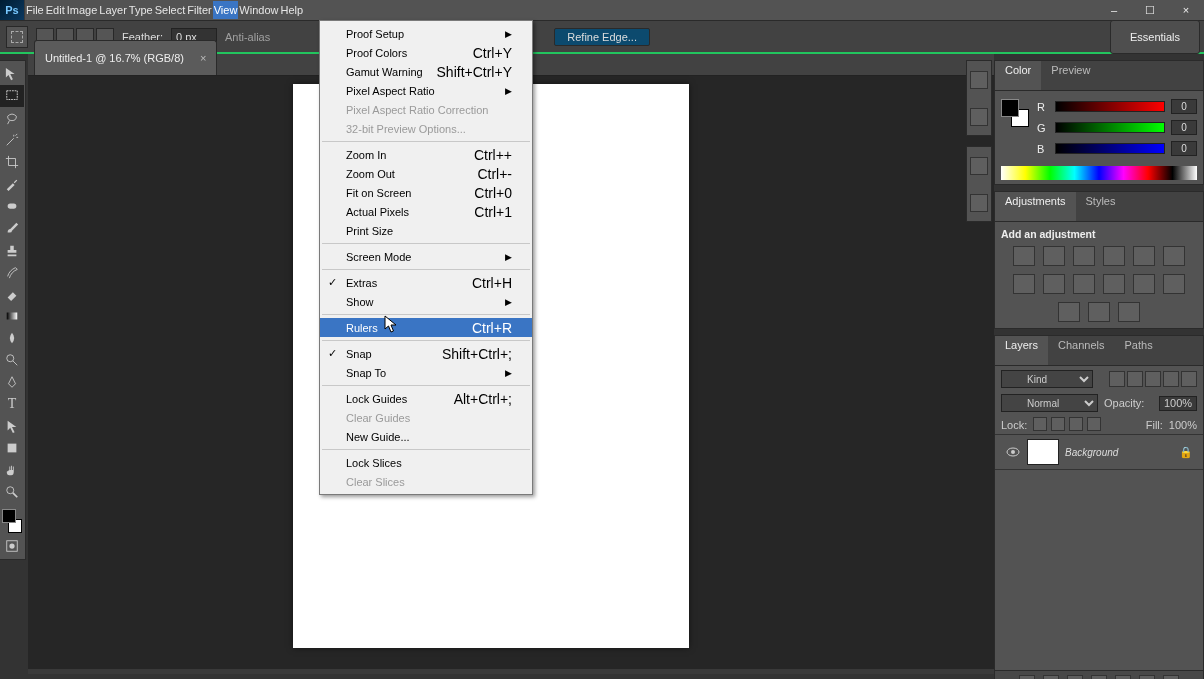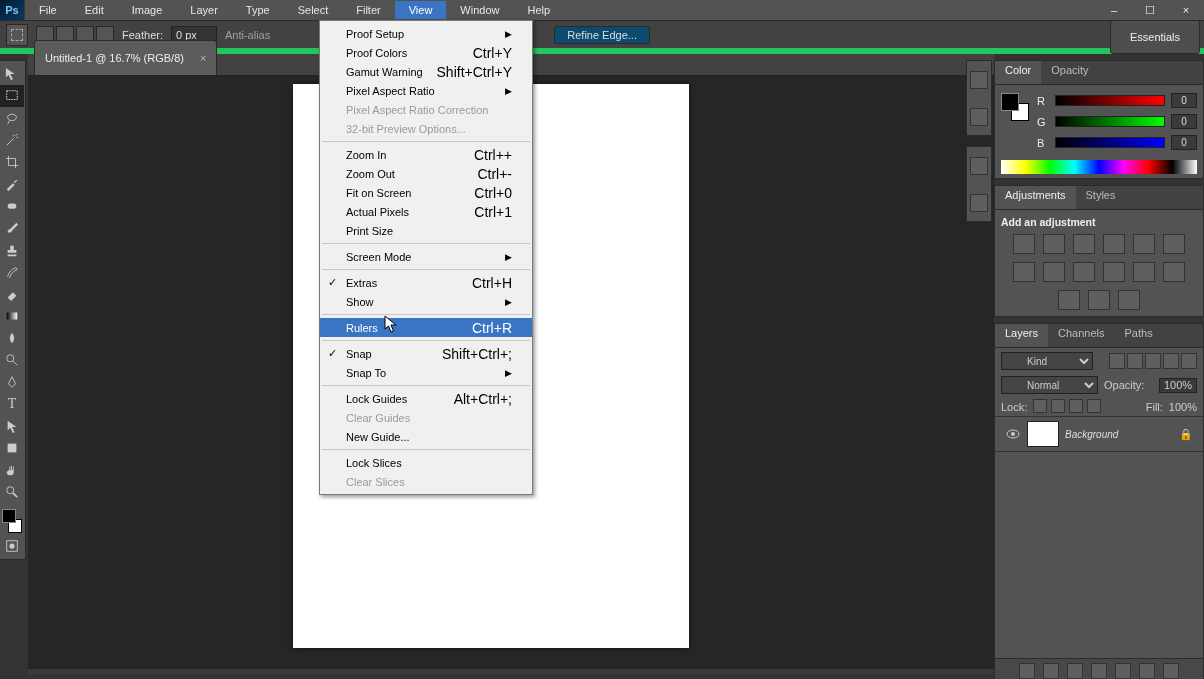--- a/index.html
+++ b/index.html
@@ -1,23 +1,23 @@
 <!DOCTYPE html>
 <html><head>
 <meta charset="utf-8">
 <style>
 * { margin:0; padding:0; box-sizing:border-box; font-family:"Tahoma","Segoe UI",Arial,sans-serif; font-size:11px; -webkit-user-select:none; user-select:none; }
 body { background:#333333; color:#ccc; width:1204px; height:679px; overflow:hidden; position:relative; }
 .menubar { height:20px; background:#535353; display:flex; align-items:center; padding-left:0; }
 .ps-logo { width:25px; height:20px; background:linear-gradient(135deg,#001d33,#0a3860); color:#78c8ff; font-weight:bold; font-size:11px; display:flex; align-items:center; justify-content:center; border-right:1px solid #3a3a3a;}
-.menubar-item { padding:3px 14px; color:#e6e6e6; cursor:pointer; }
+.menubar-item { padding:3px 1px; color:#e6e6e6; cursor:pointer; }
 .menubar-item.open { background:#3a75c4; color:#fff; }
 .win-controls { margin-left:auto; display:flex; }
 .win-btn { width:36px; height:20px; display:flex; align-items:center; justify-content:center; color:#eee; font-size:11px; }
-.optbar { height:34px; background:#424242; border-top:1px solid #2a2a2a; border-bottom:6px solid #22c55e; display:flex; align-items:center; padding:0 6px; gap:8px; }
+.optbar { height:34px; background:#424242; border-top:1px solid #2a2a2a; border-bottom:2px solid #22c55e; display:flex; align-items:center; padding:0 6px; gap:8px; }
 .opt-icongrp { display:flex; gap:2px; }
 .opt-iconbox { width:18px; height:18px; border:1px solid #282828; background:#555; }
 .opt-iconbox.inner { width:22px; height:22px; display:flex; align-items:center; justify-content:center; }
 .opt-label { color:#ddd; }
 .opt-input { width:46px; height:18px; background:#333; border:1px solid #222; color:#ddd; padding:0 4px; font-size:11px; }
 .opt-btn { background:#0c4a6e; border:1px solid #2a2a2a; color:#ddd; padding:2px 12px; border-radius:2px; }
 .workspace-tab { position:absolute; top:20px; right:4px; width:90px; height:34px; background:#4e4e4e; border:1px solid #2a2a2a; color:#eee; display:flex; align-items:center; justify-content:center; border-radius:3px; z-index:4;}
 .middle { position:absolute; top:54px; bottom:5px; left:0; right:0; }
 .toolbox { position:absolute; left:0; top:6px; width:26px; background:#535353; border:1px solid #2a2a2a; border-left:none; padding:2px 0; z-index:5;}
 .tool { width:24px; height:22px; display:flex; align-items:center; justify-content:center; color:#ccc; }
@@ -29,21 +29,21 @@
 .doc-tabstrip { position:absolute; left:28px; right:210px; top:0; height:22px; background:#424242; display:flex; align-items:flex-end; border-bottom:1px solid #222; padding-left:6px; }
 .doc-tab { background:#5b5b5b; color:#eee; padding:11px 10px; border:1px solid #2a2a2a; border-bottom:none; border-radius:3px 3px 0 0; display:flex; align-items:center; gap:16px;justify-content:center; }
 .doc-tab .x { color:#bbb; }
 .canvas-area { position:absolute; left:28px; top:22px; right:210px; bottom:0; background:#262626; }
 .canvas { position:absolute; left:265px; top:8px; width:396px; height:564px; background:#fff; box-shadow:0 0 6px rgba(0,0,0,.5); }
 .right-dock { position:absolute; right:0; top:6px; width:210px; bottom:0; }
 .collapsed-col { position:absolute; right:210px; top:6px; width:28px; z-index:5; }
 .collapsed-box { width:26px; height:76px; background:#535353; border:1px solid #2a2a2a; margin-bottom:10px; display:flex; flex-direction:column; align-items:center; justify-content:space-around; }
 .collapsed-box div { width:18px; height:18px; border:1px solid #333; background:#5f5f5f; }
 .panel { background:#535353; border:1px solid #2a2a2a; margin-bottom:6px; }
-.panel-tabs { height:24px; background:#424242; display:flex; border-bottom:1px solid #2a2a2a; }
+.panel-tabs { height:30px; background:#424242; display:flex; border-bottom:1px solid #2a2a2a; }
 .panel-tab { padding:3px 10px; color:#bbb; cursor:pointer; }
 .panel-tab.active { background:#535353; color:#eee; }
 .color-body { padding:8px 6px 4px 6px; }
 .color-row { display:flex; align-items:center; gap:6px; margin-bottom:6px; }
 .color-row .ch { width:12px; color:#eee; }
 .color-slider { flex:1; height:11px; border:1px solid #222; }
 .slider-r { background:linear-gradient(to right,#000,#f00); }
 .slider-g { background:linear-gradient(to right,#000,#0f0); }
 .slider-b { background:linear-gradient(to right,#000,#00f); }
 .color-val { width:26px; height:15px; background:#3a3a3a; border:1px solid #222; color:#ddd; text-align:center; font-size:10px; line-height:13px;}
@@ -276,21 +276,21 @@
         <div></div>
         <div></div>
       </div>
   </div>
 
   <div class="right-dock">
 
     <div class="panel">
       <div class="panel-tabs">
         <div class="panel-tab active">Color</div>
-        <div class="panel-tab">Opacity</div>
+        <div class="panel-tab">Preview</div>
       </div>
       <div class="color-body">
         <div style="display:flex; gap:8px;">
           <div class="fgbg-panel">
               <div class="bg"></div>
               <div class="fg"></div>
             </div>
           <div style="flex:1;">
             <div class="color-row">
                 <span class="ch">R</span>

